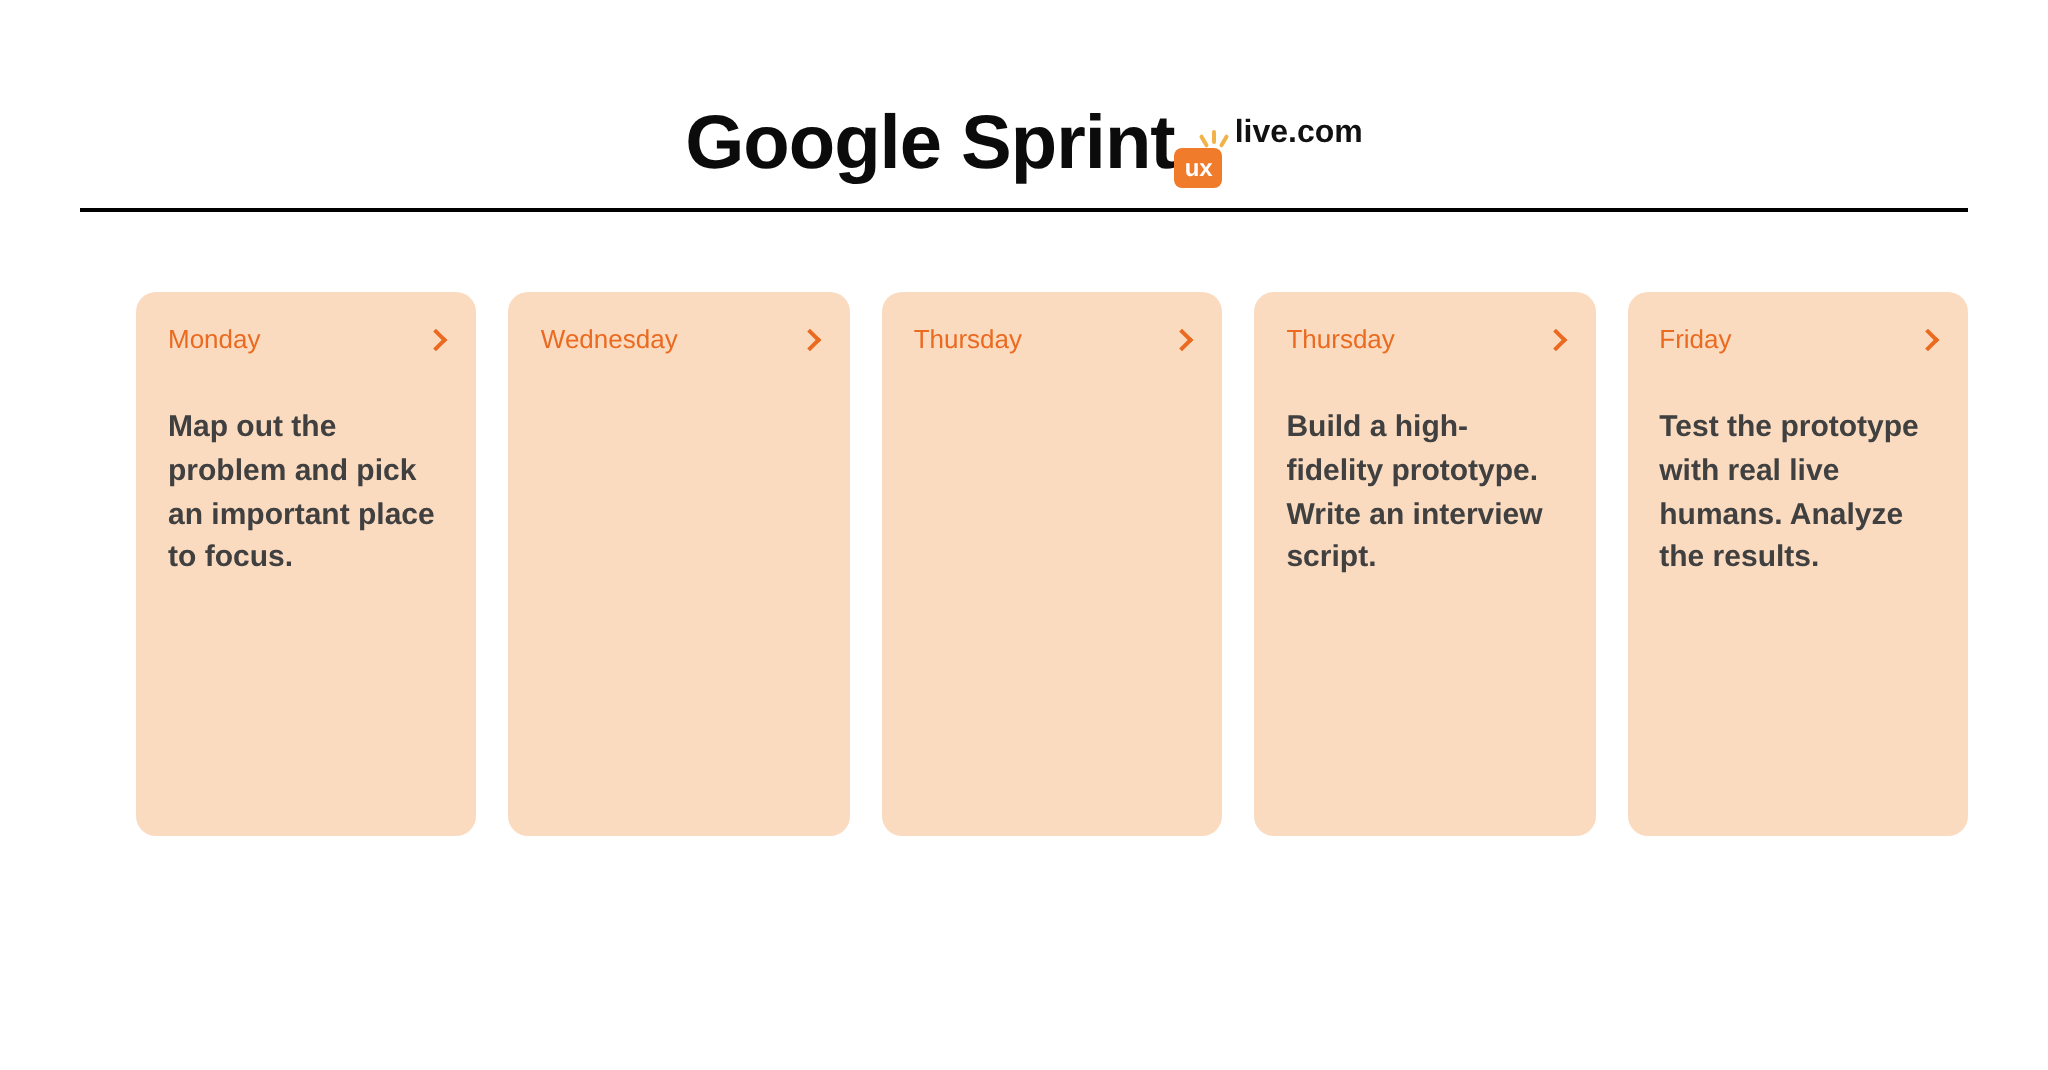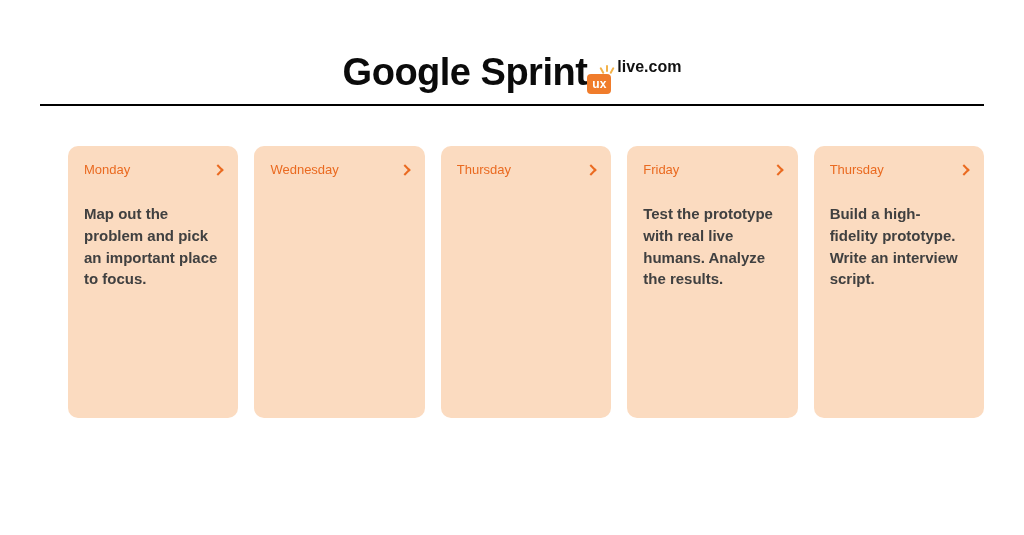--- a/index.html
+++ b/index.html
@@ -93,30 +93,30 @@
 
     <div class="card">
       <div class="card-head">
         <div class="day-label">Thursday</div>
         <div class="chev"></div>
       </div>
     </div>
 
     <div class="card">
       <div class="card-head">
+        <div class="day-label">Thursday</div>
+        <div class="chev"></div>
+      </div>
+      <div class="card-body">Build a high-fidelity prototype. Write an interview script.</div>
+    </div>
+
+    <div class="card">
+      <div class="card-head">
         <div class="day-label">Friday</div>
         <div class="chev"></div>
       </div>
       <div class="card-body">Test the prototype with real live humans. Analyze the results.</div>
-    </div>
-
-    <div class="card">
-      <div class="card-head">
-        <div class="day-label">Thursday</div>
-        <div class="chev"></div>
-      </div>
-      <div class="card-body">Build a high-fidelity prototype. Write an interview script.</div>
     </div>
 
   </div>
 
 
 </div>
 
 </body></html>

